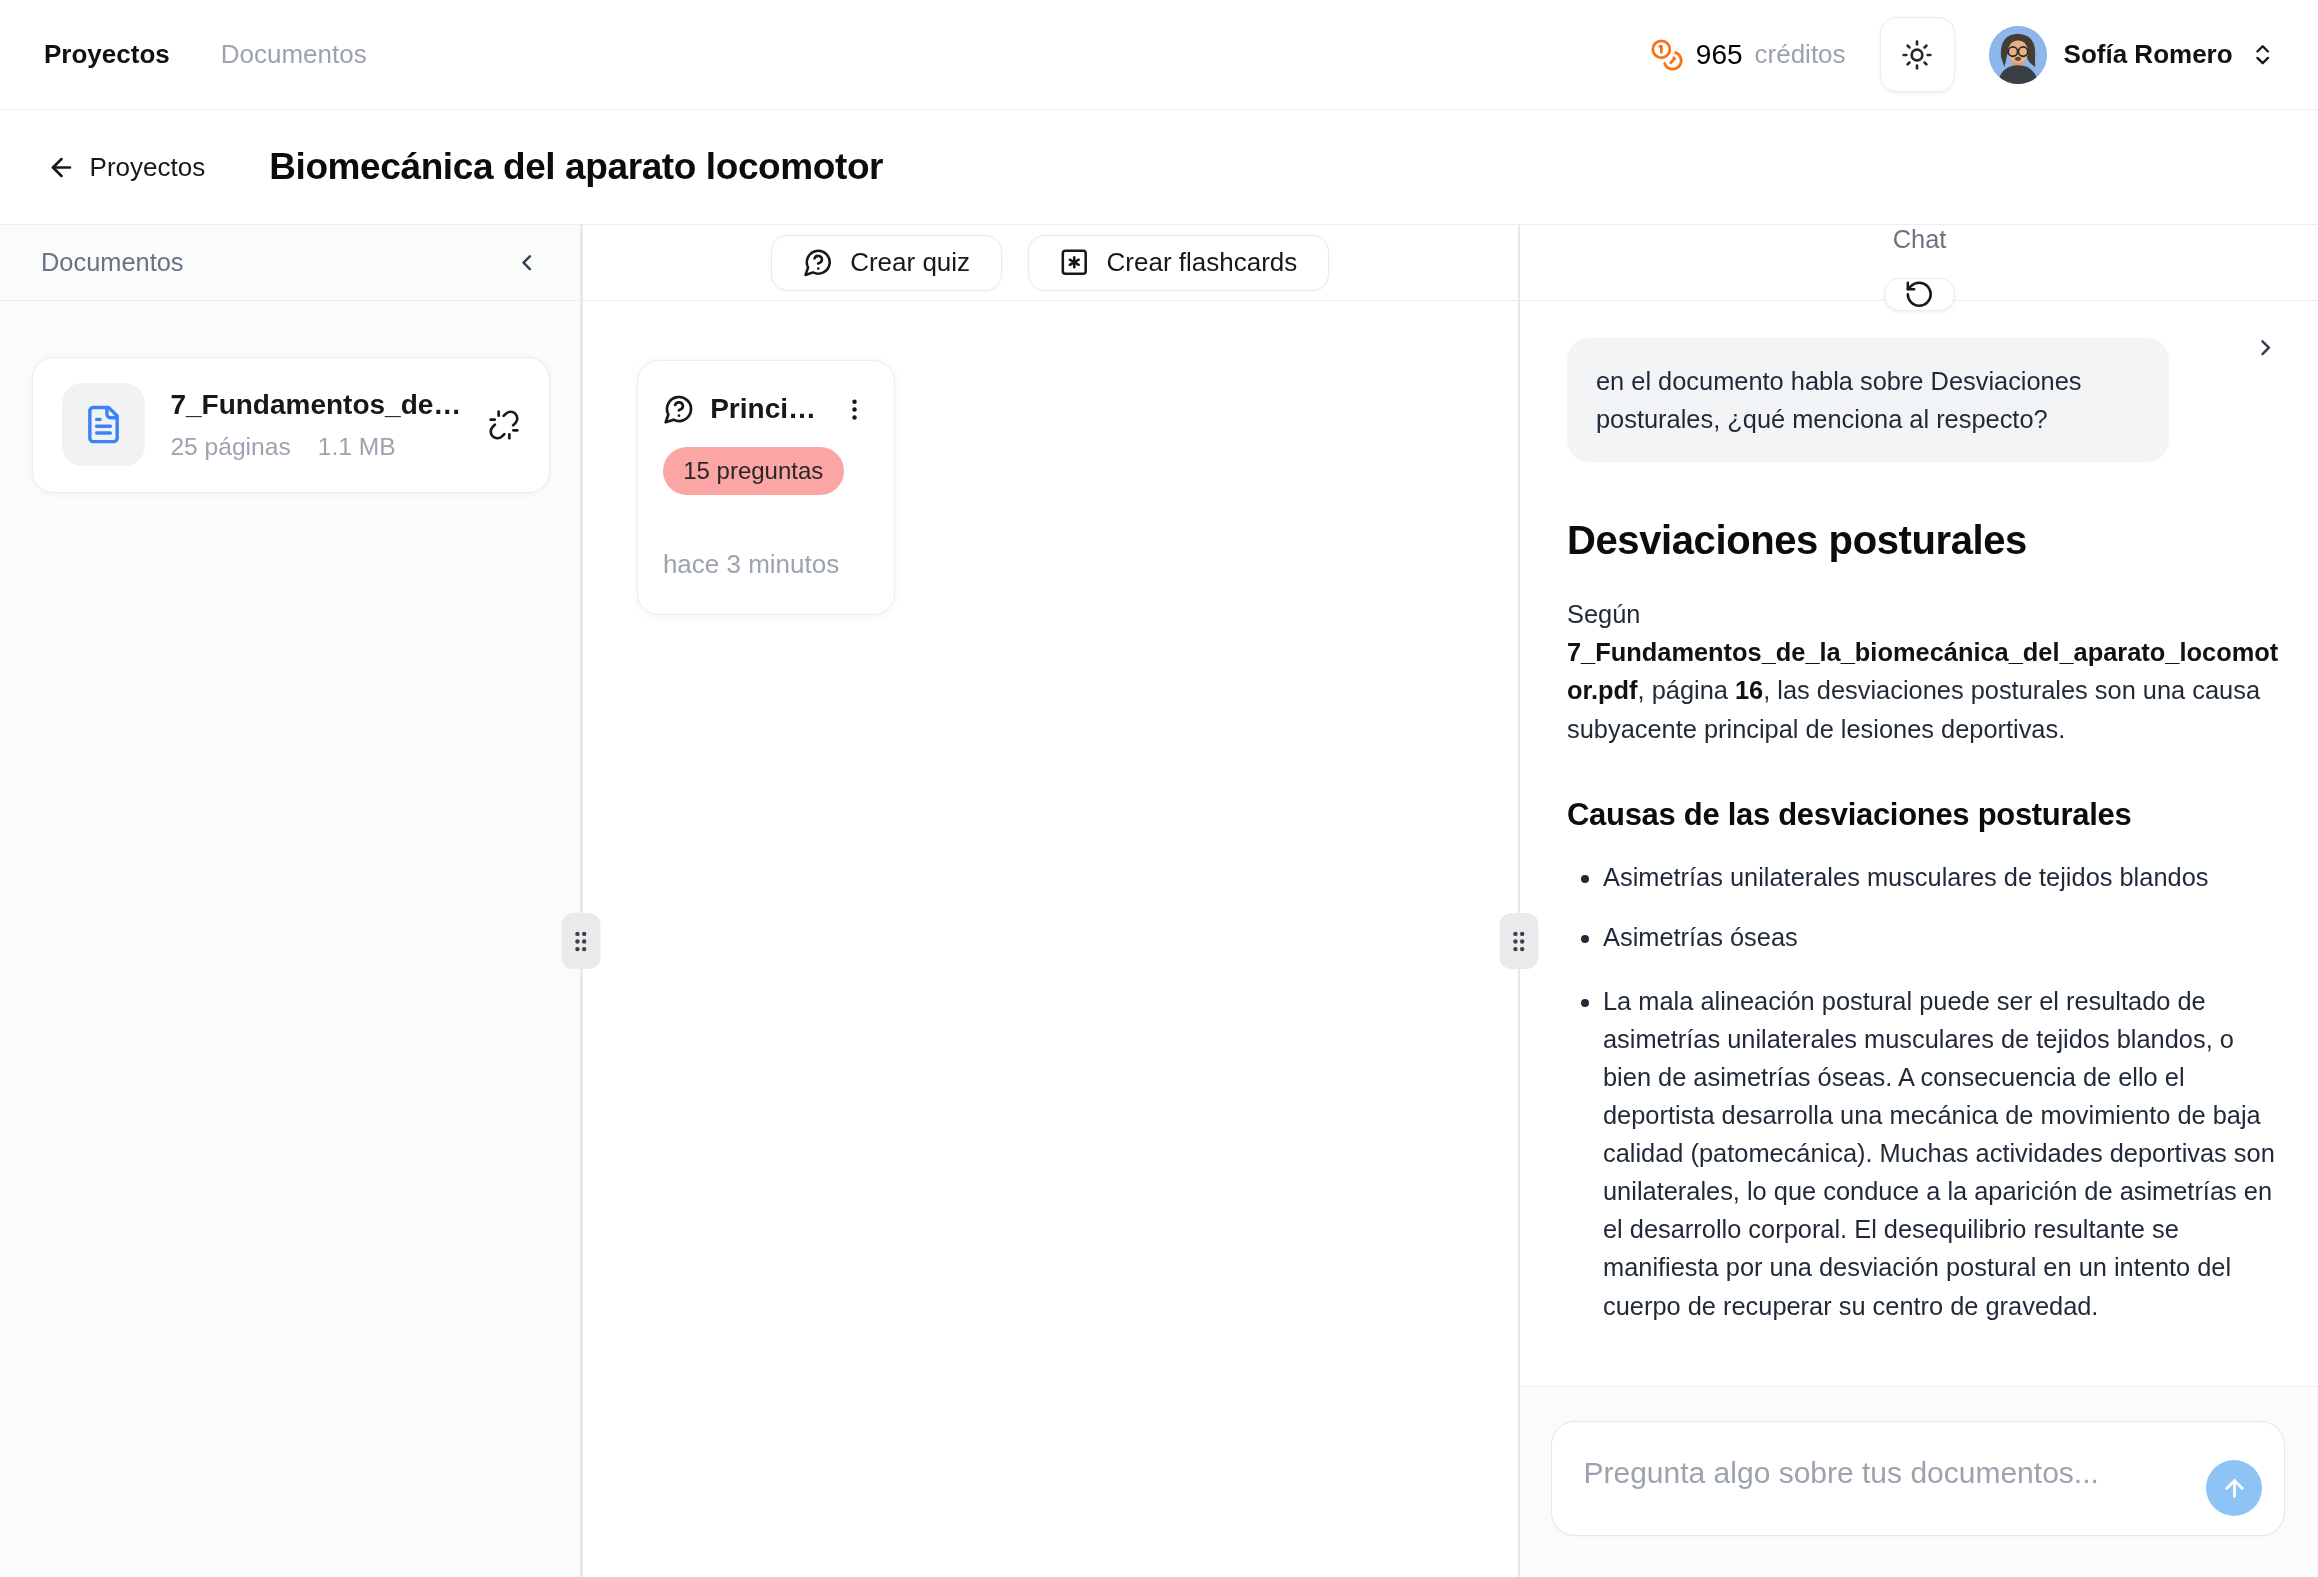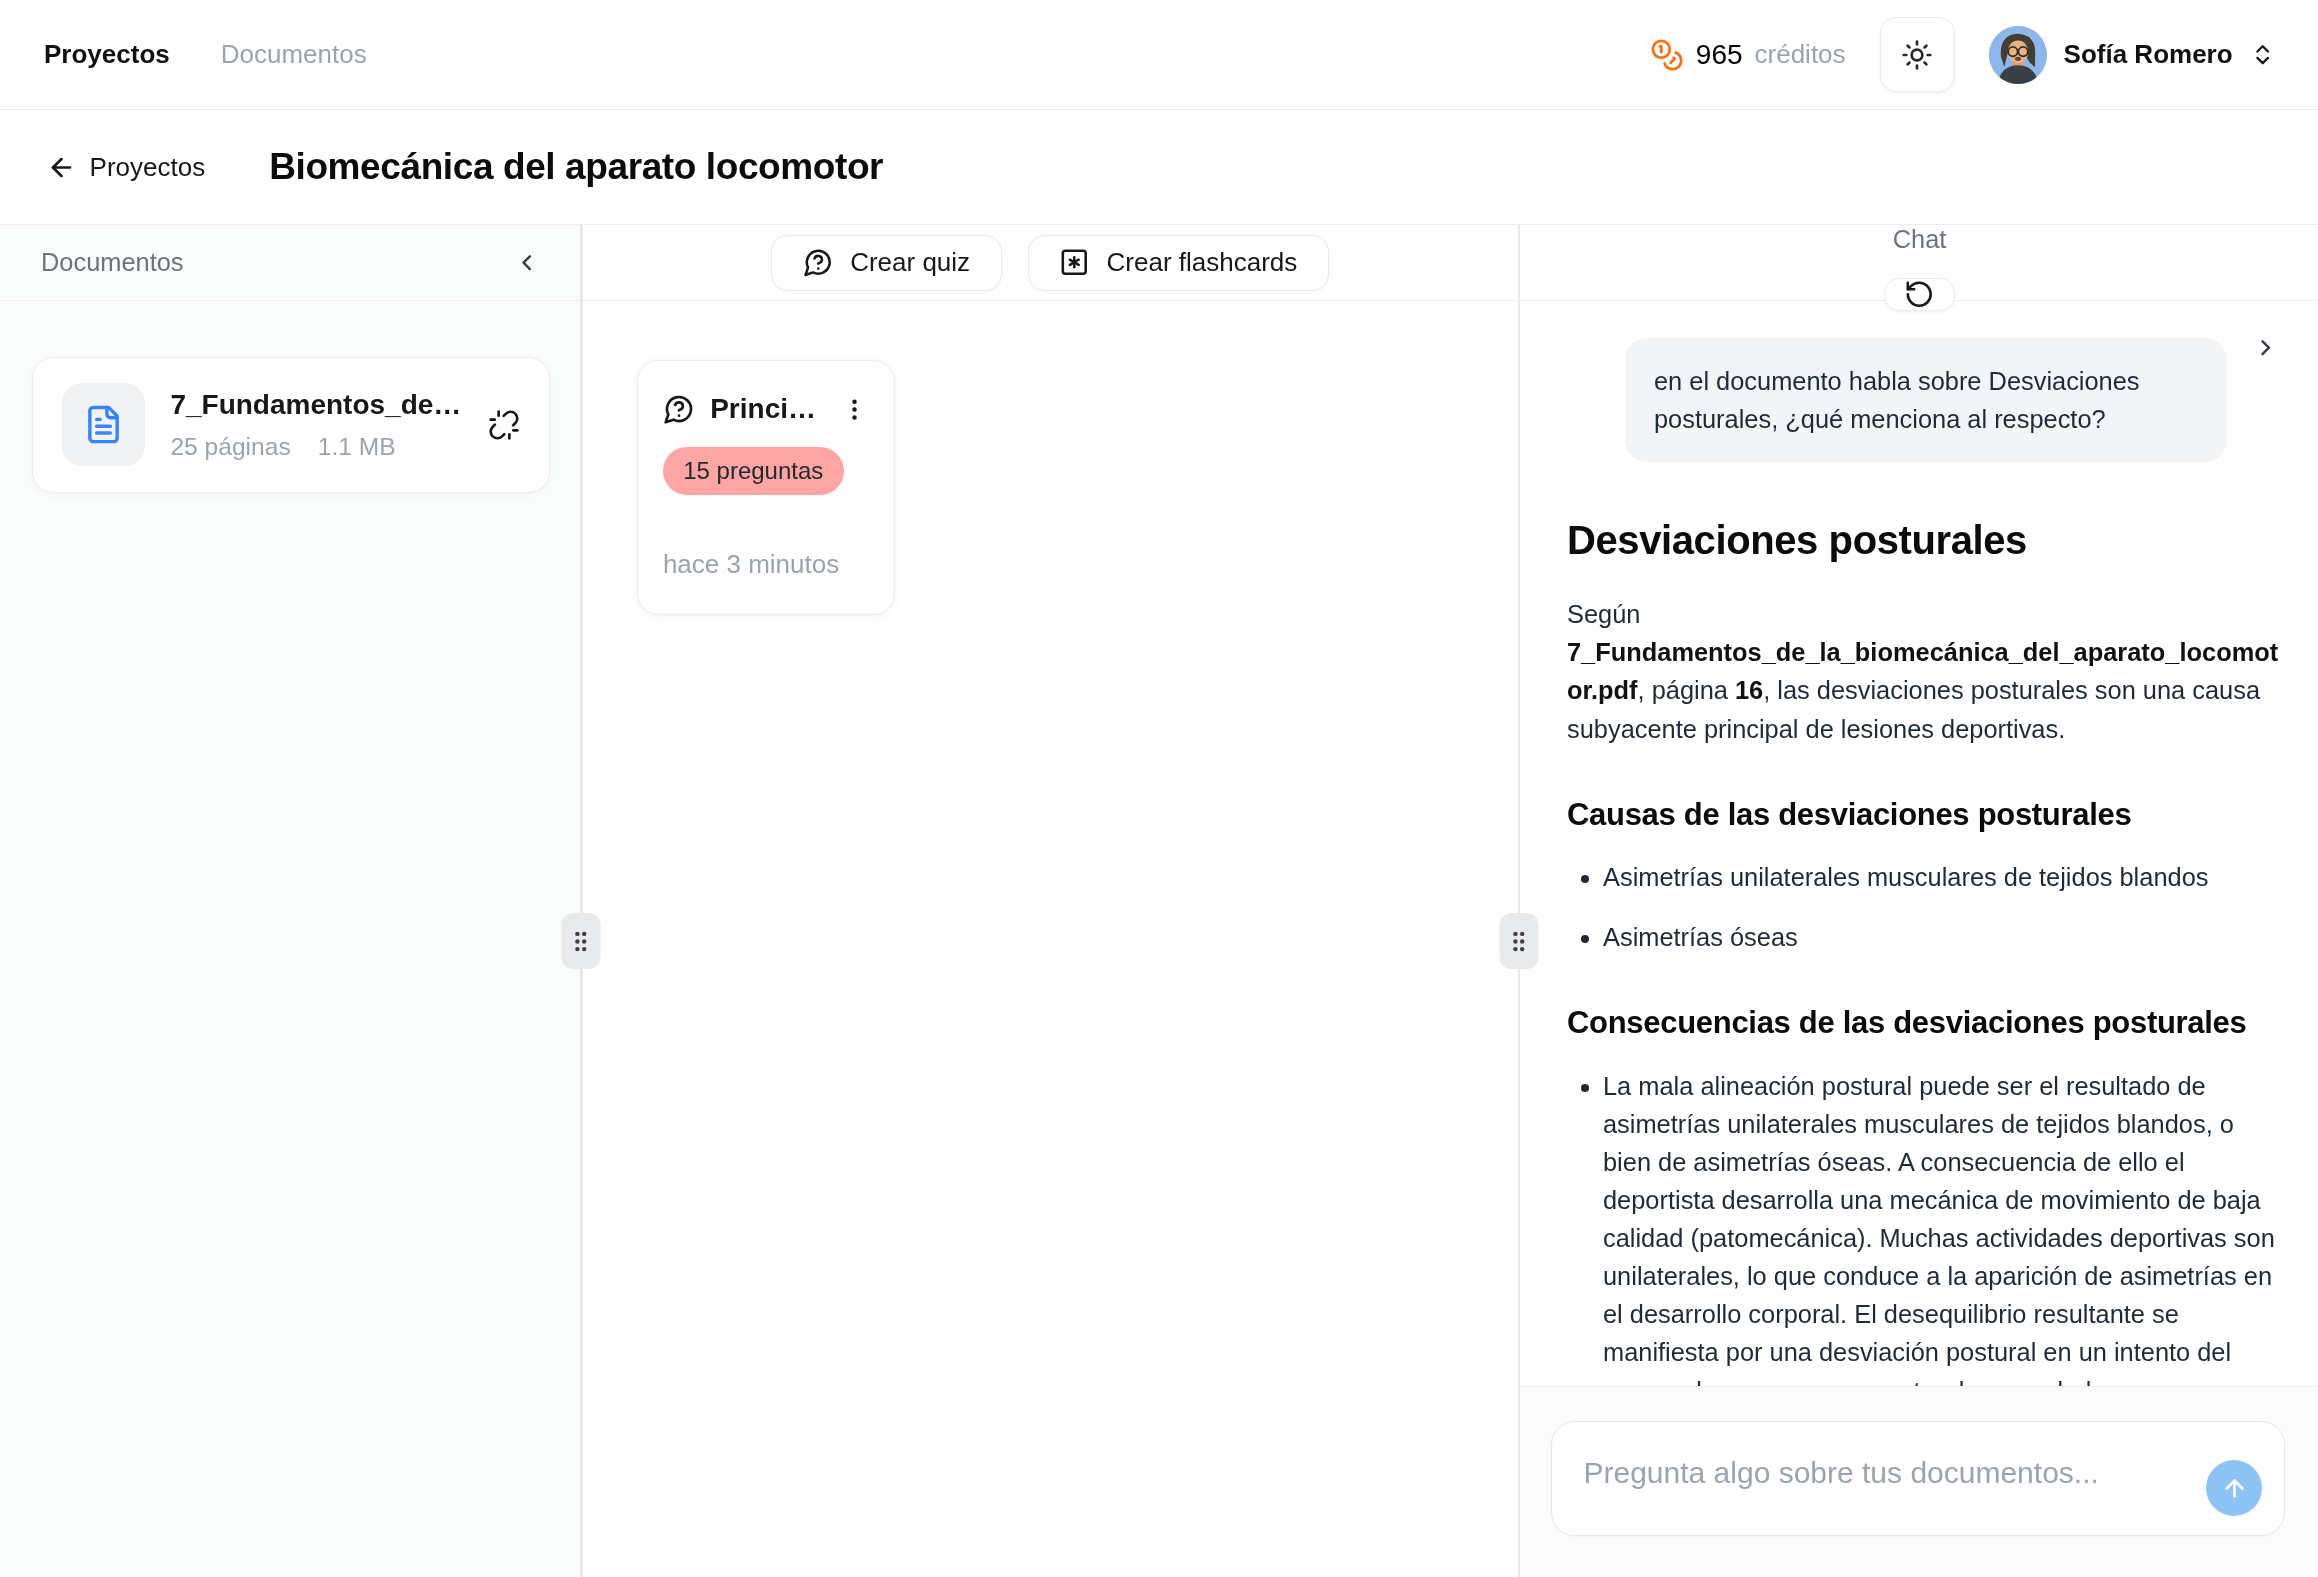--- a/index.html
+++ b/index.html
@@ -77,21 +77,21 @@
 
   
   .chat-pane { width:799px; flex:none; background:#fff; display:flex; flex-direction:column; }
   .chat-pane .pane-header { gap:24px;flex-direction:column; }
   .chat-header-btn { width:71px; height:71px; border:1.7px solid #ececef; border-radius:15.3px; background:#fff;
     box-shadow:0 1.7px 3.4px rgba(0,0,0,.05); display:flex; align-items:center; justify-content:center;
     color:#18181b; cursor:pointer; }
   .chat-collapse { margin-left:auto; color:#374151; display:flex; cursor:pointer; }
 
   .chat-body { flex:1; overflow:hidden; padding:37px 34px 0 47px; }
-  .bubble-row { display:flex; justify-content:center; }
+  .bubble-row { display:flex; justify-content:flex-start; }
   .user-bubble { max-width:602px; background:#f3f4f6; border-radius:22px; padding:24px 29px;
     font-size:25.4px; line-height:1.5; color:#1f2937; }
   .md-h1 { margin-top:56px; font-size:40px; font-weight:700; letter-spacing:-0.4px; color:#0c0c0e; }
   .md-p { margin-top:32px; font-size:25.4px; line-height:1.5; color:#1f2937; overflow-wrap:anywhere; }
   .md-p strong { font-weight:700; color:#111113; }
   .md-h2 { margin-top:49px; font-size:31px; font-weight:700; letter-spacing:-0.3px; color:#0c0c0e; }
   .md-ul { margin-top:25.4px; padding-left:36px; }
   .md-ul li { font-size:25.4px; line-height:1.5; color:#1f2937; margin-bottom:22px; }
 
   .chat-footer { flex:none; border-top:1.7px solid #ededf0; background:#fbfbfc; padding:34px 34px 41px 30.5px; }
@@ -321,21 +321,20 @@
       <div>
         <h2 class="md-h1">Desviaciones posturales</h2>
         <p class="md-p"><span>Según </span><strong>7_Fundamentos_de_la_biomecánica_del_aparato_locomotor.pdf</strong><span>, página </span><strong>16</strong><span>, las desviaciones posturales son una causa subyacente principal de lesiones deportivas.</span></p>
 
         <h3 class="md-h2">Causas de las desviaciones posturales</h3>
         <ul class="md-ul">
             <li>Asimetrías unilaterales musculares de tejidos blandos</li>
             <li>Asimetrías óseas</li>
           </ul>
 
-        <h3 class="md-h2">Consecuencias de las desviaciones posturales</h3>
         <ul class="md-ul">
             <li>La mala alineación postural puede ser el resultado de asimetrías unilaterales musculares de tejidos blandos, o bien de asimetrías óseas. A consecuencia de ello el deportista desarrolla una mecánica de movimiento de baja calidad (patomecánica). Muchas actividades deportivas son unilaterales, lo que conduce a la aparición de asimetrías en el desarrollo corporal. El desequilibrio resultante se manifiesta por una desviación postural en un intento del cuerpo de recuperar su centro de gravedad.</li>
           </ul>
 
       </div>
     </div>
 
     <div class="chat-footer">
       <div class="chat-input">
         <span class="chat-placeholder">Pregunta algo sobre tus documentos...</span>

